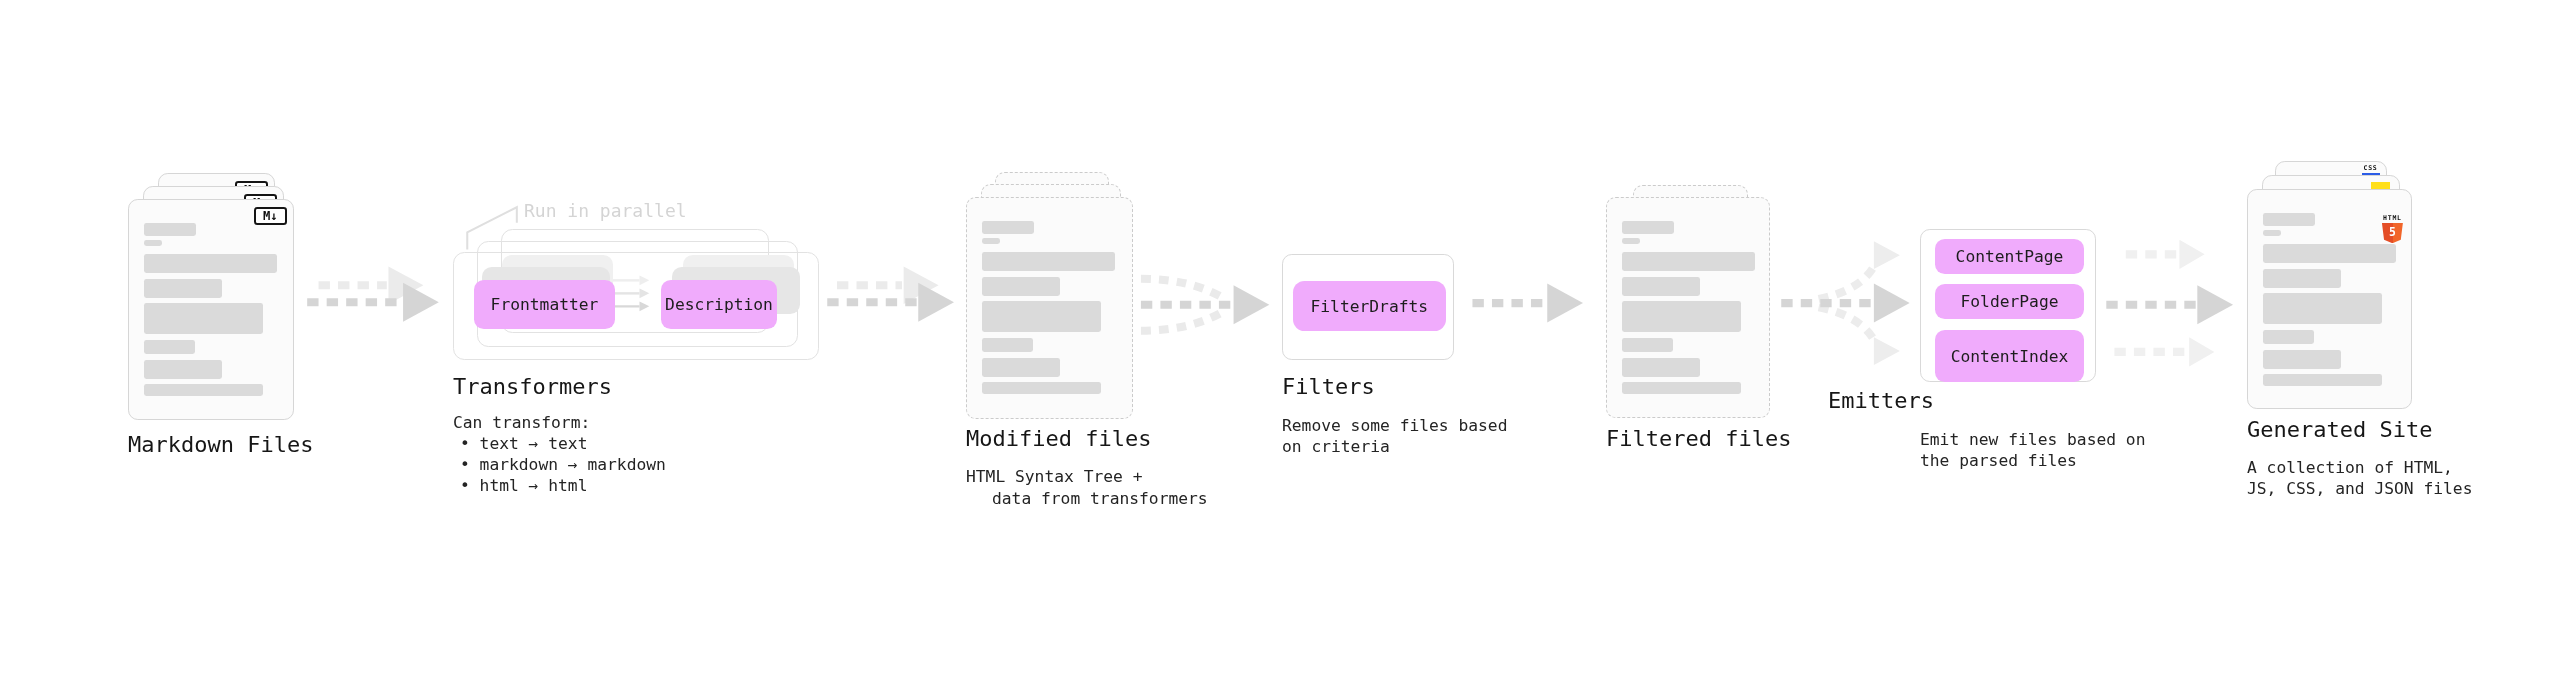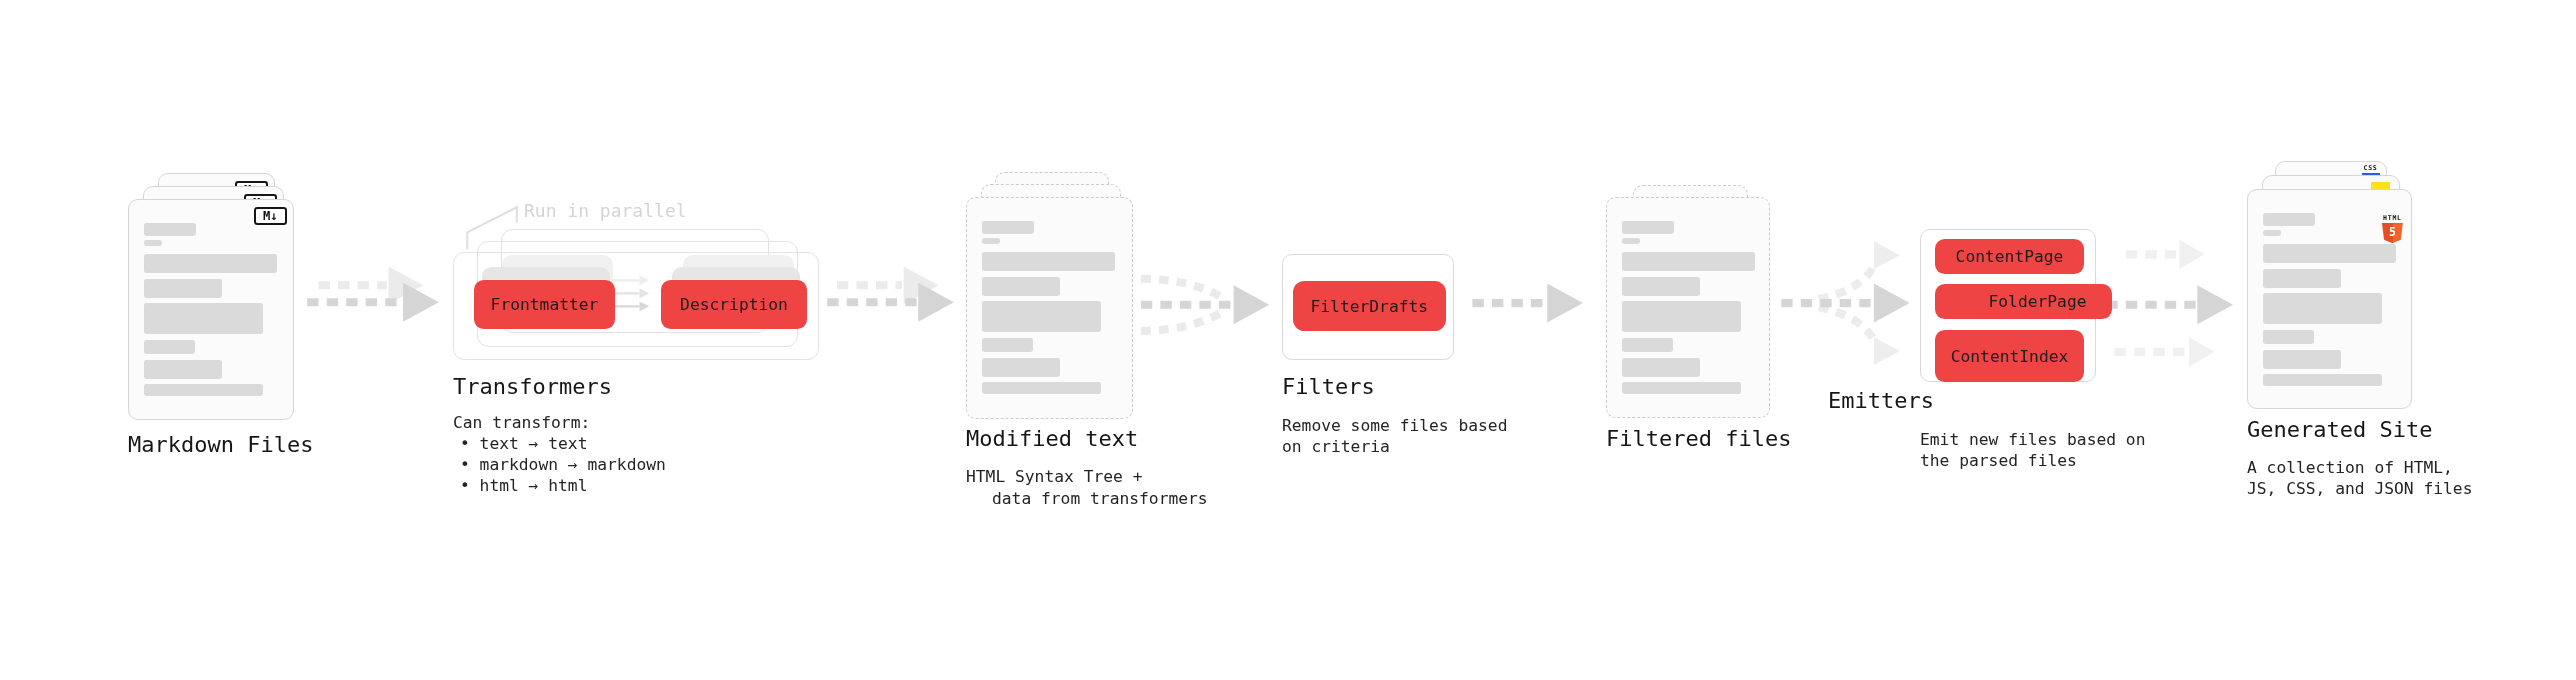--- a/index.html
+++ b/index.html
@@ -37,21 +37,21 @@
   .html5-badge  { position:absolute; top:4.9px; right:8.1px; width:21px; text-align:center;margin-top:20px; }
   .html5-word   { font-size:6.5px; font-weight:bold; line-height:6.5px; color:#111; letter-spacing:0.8px; }
   .html5-shield { margin-top:1.6px; height:20.3px;
                   background:linear-gradient(90deg,#e44d26 50%,#f16529 50%);
                   clip-path:polygon(0 0,100% 0,90% 82%,50% 100%,10% 82%);
                   color:#fff; font-size:11.4px; font-weight:bold; line-height:18px; }
 
   
   .tcard { position:absolute; border:1.6px solid #e2e2e2; border-radius:11.4px;
            box-sizing:border-box; background:transparent; }
-  .gbox  { position:absolute; background:#ef4444; border-radius:9.8px;
+  .gbox  { position:absolute; background:#f0abfc; border-radius:9.8px;
            display:flex; align-items:center; justify-content:center;
            font-size:16.3px; color:#1d1d1d; }
   .gbox.ghost1 { background:#e6e6e6; }
   .gbox.ghost2 { background:#f0f0f0; }
 
   
   .wcard { position:absolute; background:#ffffff; border:1.6px solid #d9d9d9;
            border-radius:9.8px; box-sizing:border-box; }
 
   
@@ -148,41 +148,41 @@
   <div class="tcard" style="left:501px; top:229px; width:268px; height:104px;"></div>
   <div class="tcard" style="left:477px; top:241px; width:321px; height:106px;"></div>
   <div class="tcard" style="left:453px; top:252px; width:366px; height:108px;"></div>
 
   <div class="gbox ghost2" style="left:502px; top:255px; width:111px; height:45px;"></div>
   <div class="gbox ghost1" style="left:482px; top:267px; width:128px; height:47px;"></div>
   <div class="gbox" style="left:462px; top:280px; width:141px; height:49px;margin-left:12px;">Frontmatter</div>
 
   <div class="gbox ghost2" style="left:683px; top:255px; width:111px; height:45px;"></div>
   <div class="gbox ghost1" style="left:672px; top:267px; width:128px; height:47px;"></div>
-  <div class="gbox" style="left:661px; top:280px; width:146px; height:49px;">Description</div>
+  <div class="gbox" style="left:661px; top:280px; width:116px; height:49px;">Description</div>
 
   <div class="sec-title" style="left:453px; top:375px;">Transformers</div>
   <div class="sec-desc" style="left:453px; top:412px;">Can transform:</div>
   <div class="sec-desc" style="left:460px; top:433px;">• text → text</div>
   <div class="sec-desc" style="left:460px; top:454px;">• markdown → markdown</div>
   <div class="sec-desc" style="left:460px; top:475px;">• html → html</div>
 
   <div class="fcard dashed" style="left:995px; top:172px; width:114px; height:57px;"></div>
   <div class="fcard dashed" style="left:981px; top:184px; width:140px; height:57px;"></div>
   <div class="fcard dashed" style="left:966px; top:197px; width:167px; height:222px;">
     <div class="bar b1"></div>
     <div class="bar b2"></div>
     <div class="bar b3"></div>
     <div class="bar b4"></div>
     <div class="bar b5"></div>
     <div class="bar b6"></div>
     <div class="bar b7"></div>
     <div class="bar b8"></div>
   </div>
-  <div class="sec-title" style="left:966px; top:427px;">Modified text</div>
+  <div class="sec-title" style="left:966px; top:427px;">Modified files</div>
   <div class="sec-desc" style="left:966px; top:466px;">HTML Syntax Tree +</div>
   <div class="sec-desc" style="left:992px; top:488px;">data from transformers</div>
 
   <div class="wcard" style="left:1282px; top:254px; width:172px; height:106px;">
     <div class="gbox" style="left:9.8px; top:26px; width:153px; height:50px; border-radius:11.4px;">FilterDrafts</div>
   </div>
   <div class="sec-title" style="left:1282px; top:375px;">Filters</div>
   <div class="sec-desc" style="left:1282px; top:415px;">Remove some files based</div>
   <div class="sec-desc" style="left:1282px; top:436px;">on criteria</div>
 
@@ -194,21 +194,21 @@
     <div class="bar b4"></div>
     <div class="bar b5"></div>
     <div class="bar b6"></div>
     <div class="bar b7"></div>
     <div class="bar b8"></div>
   </div>
   <div class="sec-title" style="left:1606px; top:427px;">Filtered files</div>
 
   <div class="wcard" style="left:1920px; top:229px; width:176px; height:153px;">
     <div class="gbox" style="left:14px; top:9px; width:149px; height:35px;">ContentPage</div>
-    <div class="gbox" style="left:14px; top:54px; width:149px; height:35px;padding-left:28px;">FolderPage</div>
+    <div class="gbox" style="left:14px; top:54px; width:149px; height:35px;">FolderPage</div>
     <div class="gbox" style="left:14px; top:100px; width:149px; height:52px;">ContentIndex</div>
   </div>
   <div class="sec-title" style="left:1828px; top:389px;">Emitters</div>
   <div class="sec-desc" style="left:1920px; top:429px;">Emit new files based on</div>
   <div class="sec-desc" style="left:1920px; top:450px;">the parsed files</div>
 
   <div class="fcard" style="left:2275px; top:161px; width:112px; height:57px;">
     <div class="css-badge">
       <div class="css-word">CSS</div>
       <div class="css-bar"></div>

